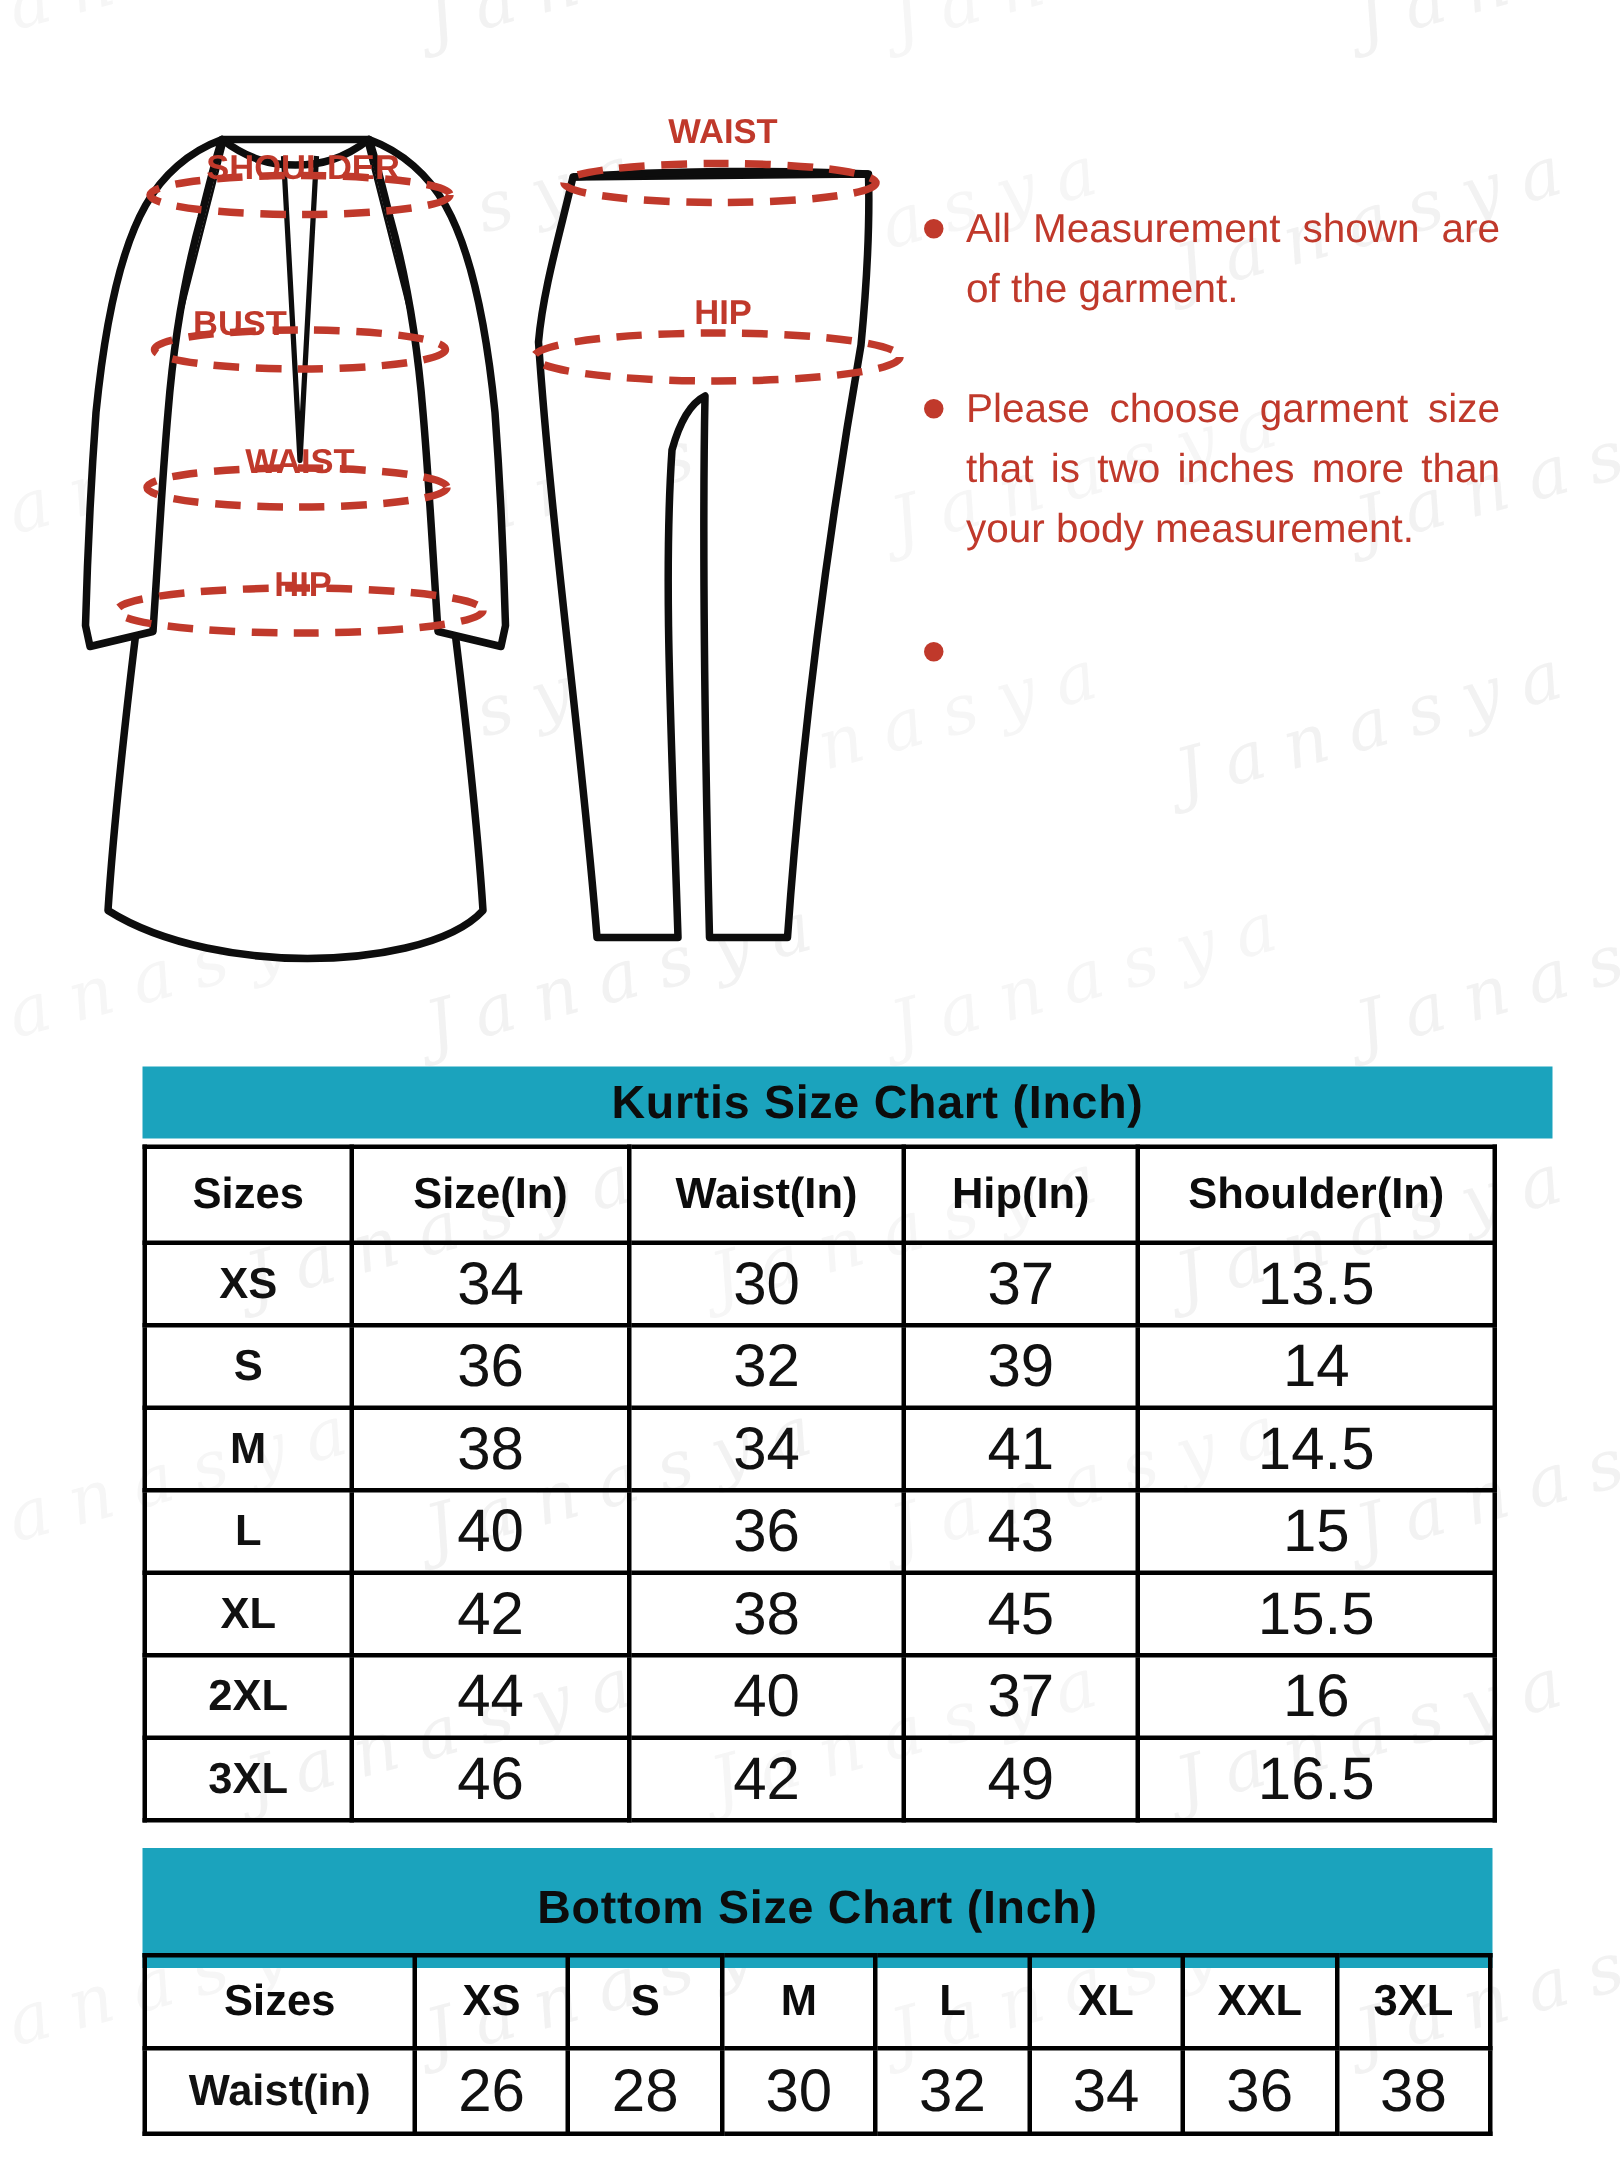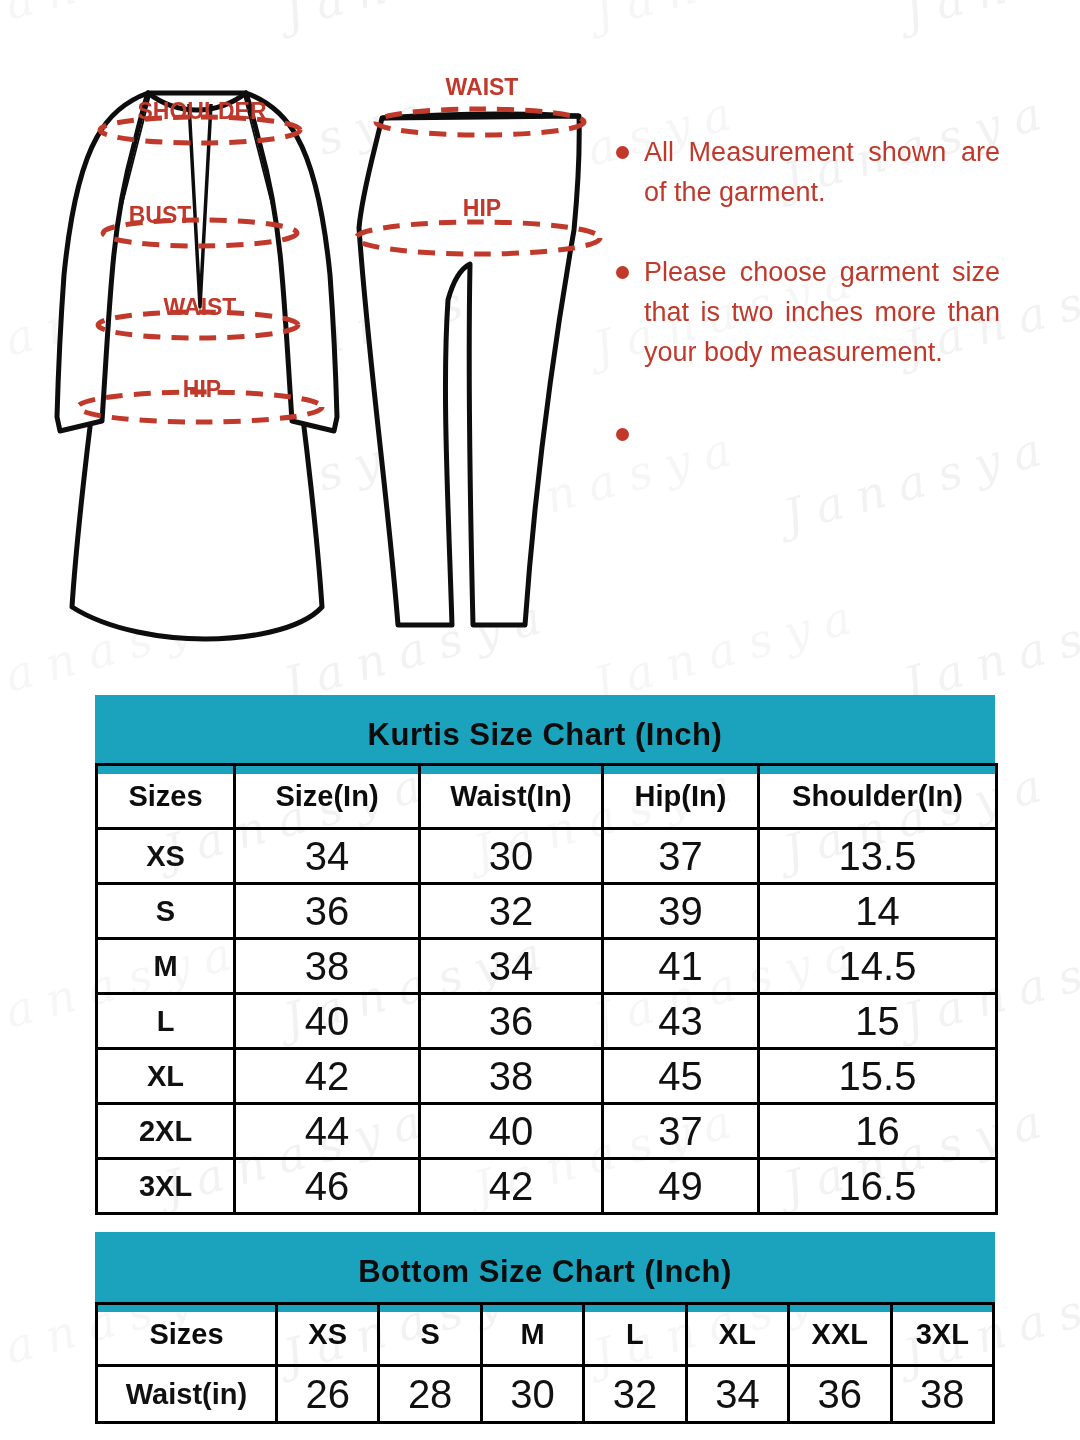--- a/index.html
+++ b/index.html
@@ -139,21 +139,21 @@
         <span class="dot" style="background:#c0392b;"></span>
         <div class="body" style="color:#c0392b;">Please choose garment size that is two inches more than your body measurement.</div>
       </div>
       <div class="note" style="top:282px;">
         <span class="dot" style="background:#c0392b;"></span>
         <div class="body" style="color:#c0392b;">
         </div>
       </div>
     </div>
 
-    <div class="band" style="top:695px;height:79px;background:#1ba3bd;">
+    <div class="band" style="top:711px;height:48px;background:#1ba3bd;padding-left:40px;">
       <span class="band-title">Kurtis Size Chart (Inch)</span>
     </div>
     <table class="chart" id="kurtis-table" style="top:763px;width:900px;">
       <colgroup>
           <col style="width:138px">
           <col style="width:185px">
           <col style="width:183px">
           <col style="width:156px">
           <col style="width:238px">
         </colgroup>

